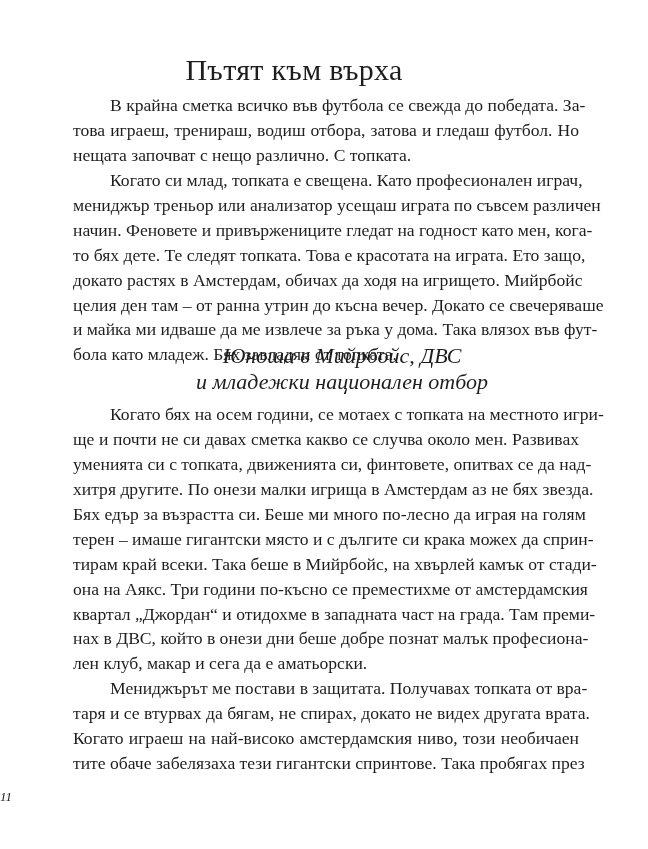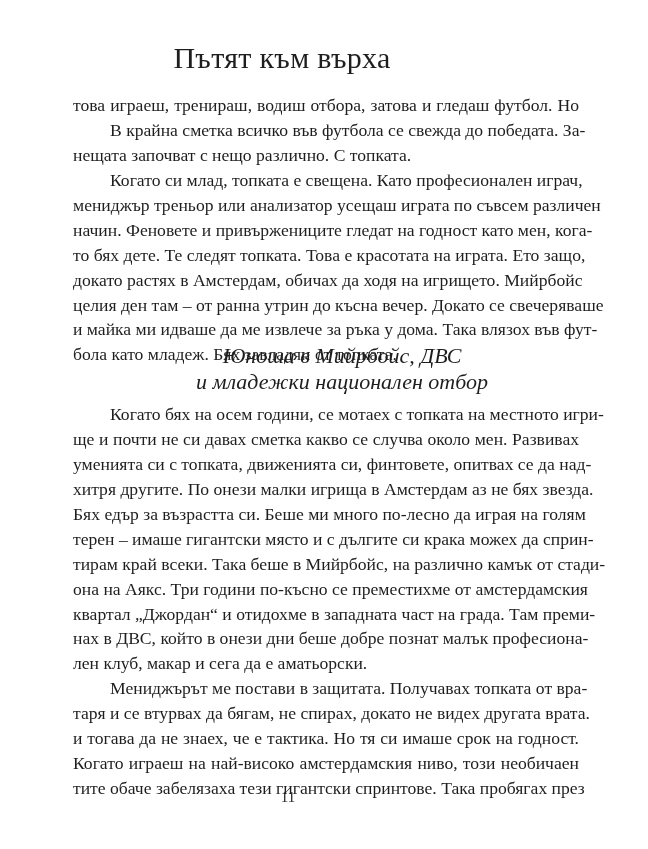--- a/index.html
+++ b/index.html
@@ -23,21 +23,21 @@
     }
     .chapter-title {
       position: absolute;
       left: 0;
       width: 564px;
       top: 40px;
       text-align: center;
       font-size: 30px;
       line-height: 36px;
       font-weight: normal;
-      margin: 0;
+      margin: 12px;
       letter-spacing: 0.3px;
     }
     .text-block {
       position: absolute;
       left: 73px;
       width: 506px;
     }
     .line {
       display: block;
       height: 24.95px;
@@ -66,36 +66,37 @@
       margin: 0;
       font-weight: normal;
     }
     .section-heading span { display: block; }
     .block2 { top: 402px; }
     .page-number {
       position: absolute;
       left: 0;
       width: 576px;
       top: 788px;
-      text-align: center;
-      font-size: 15px;
+      text-align: left;
+      font-size: 13px;
       line-height: 18px;
+      font-style: italic;
     }
   </style>
 </head>
 <body>
 
 <div class="page">
 
   <h1 class="chapter-title">Пътят към върха</h1>
 
   <div class="text-block block1">
     <div>
+      <span class="line indent">В крайна сметка всичко във футбола се свежда до победата. За-</span>
       <span class="line">това играеш, тренираш, водиш отбора, затова и гледаш футбол. Но</span>
-      <span class="line indent">В крайна сметка всичко във футбола се свежда до победата. За-</span>
       <span class="line last">нещата започват с нещо различно. С топката.</span>
     </div>
     <div>
       <span class="line indent">Когато си млад, топката е свещена. Като професионален играч,</span>
       <span class="line">мениджър треньор или анализатор усещаш играта по съвсем различен</span>
       <span class="line">начин. Феновете и привържениците гледат на годност като мен, кога-</span>
       <span class="line">то бях дете. Те следят топката. Това е красотата на играта. Ето защо,</span>
       <span class="line">докато растях в Амстердам, обичах да ходя на игрището. Мийрбойс</span>
       <span class="line">целия ден там – от ранна утрин до късна вечер. Докато се свечеряваше</span>
       <span class="line">и майка ми идваше да ме извлече за ръка у дома. Така влязох във фут-</span>
@@ -109,30 +110,29 @@
   </h2>
 
   <div class="text-block block2">
     <div>
       <span class="line indent">Когато бях на осем години, се мотаех с топката на местното игри-</span>
       <span class="line">ще и почти не си давах сметка какво се случва около мен. Развивах</span>
       <span class="line">уменията си с топката, движенията си, финтовете, опитвах се да над-</span>
       <span class="line">хитря другите. По онези малки игрища в Амстердам аз не бях звезда.</span>
       <span class="line">Бях едър за възрастта си. Беше ми много по-лесно да играя на голям</span>
       <span class="line">терен – имаше гигантски място и с дългите си крака можех да сприн-</span>
-      <span class="line">тирам край всеки. Така беше в Мийрбойс, на различно камък от стади-</span>
+      <span class="line">тирам край всеки. Така беше в Мийрбойс, на хвърлей камък от стади-</span>
       <span class="line">она на Аякс. Три години по-късно се преместихме от амстердамския</span>
       <span class="line">квартал „Джордан“ и отидохме в западната част на града. Там преми-</span>
       <span class="line">нах в ДВС, който в онези дни беше добре познат малък професиона-</span>
       <span class="line last">лен клуб, макар и сега да е аматьорски.</span>
     </div>
     <div>
       <span class="line indent">Мениджърът ме постави в защитата. Получавах топката от вра-</span>
       <span class="line">таря и се втурвах да бягам, не спирах, докато не видех другата врата.</span>
-      <span class="line">и тогава да не знаех, че е тактика. Но тя си имаше срок на годност.</span>
       <span class="line">Когато играеш на най-високо амстердамския ниво, този необичаен</span>
       <span class="line">тите обаче забелязаха тези гигантски спринтове. Така пробягах през</span>
     </div>
   </div>
 
   <div class="page-number">11</div>
 
 </div>
 
 </body></html>

